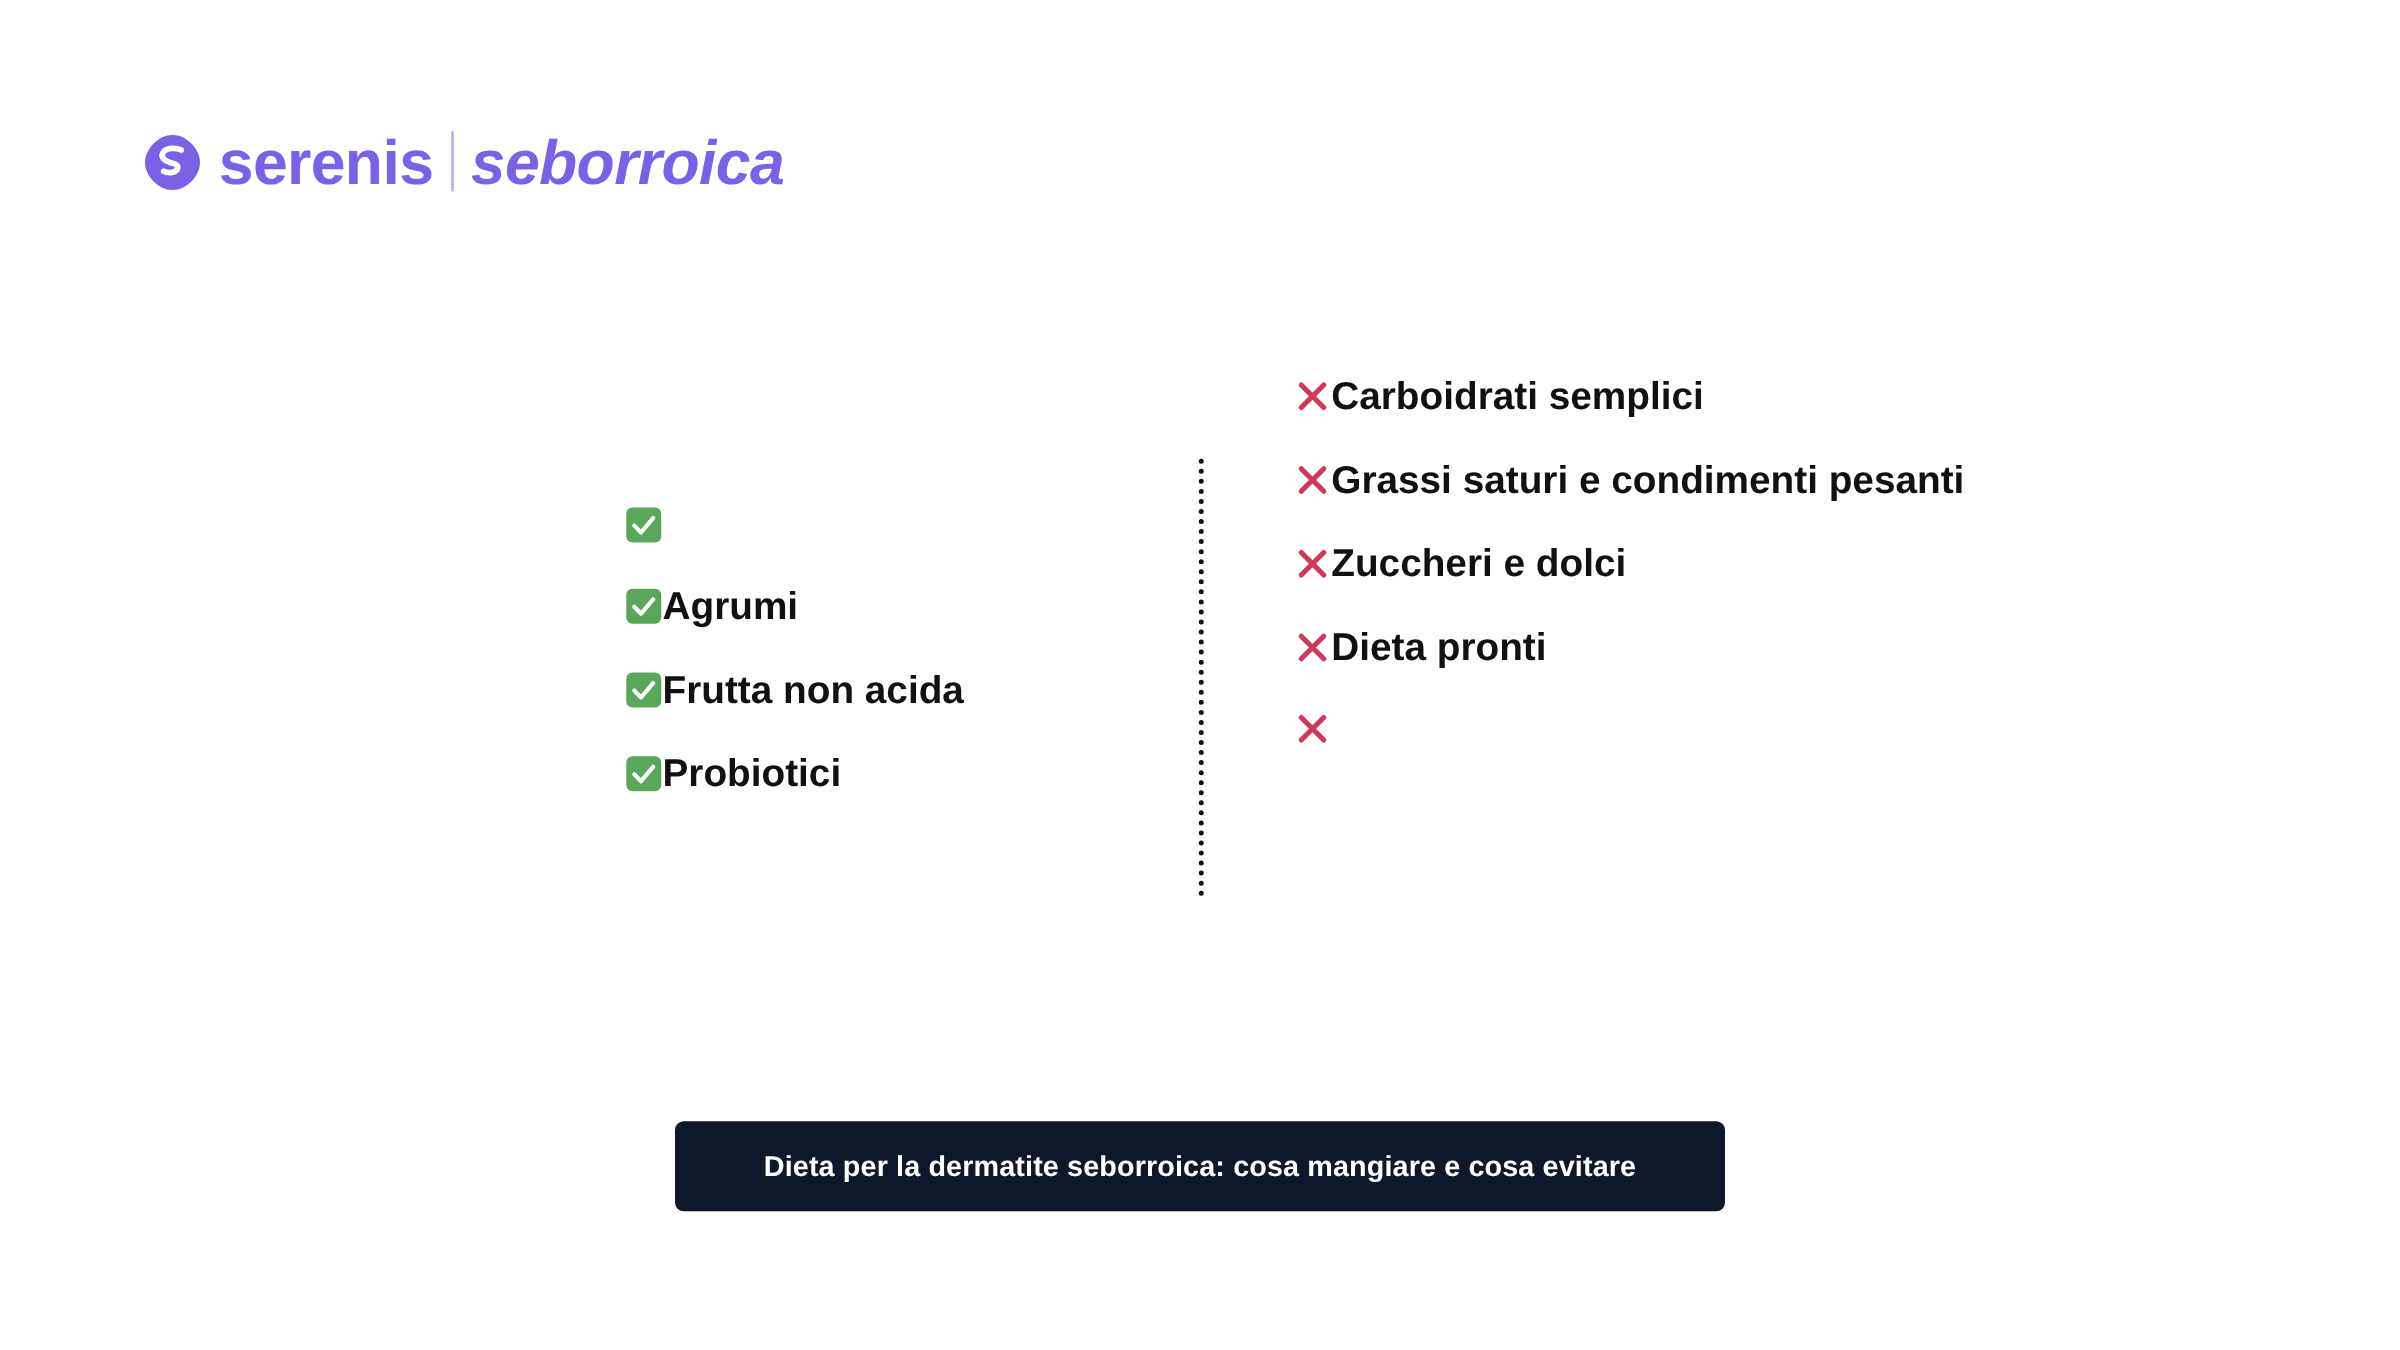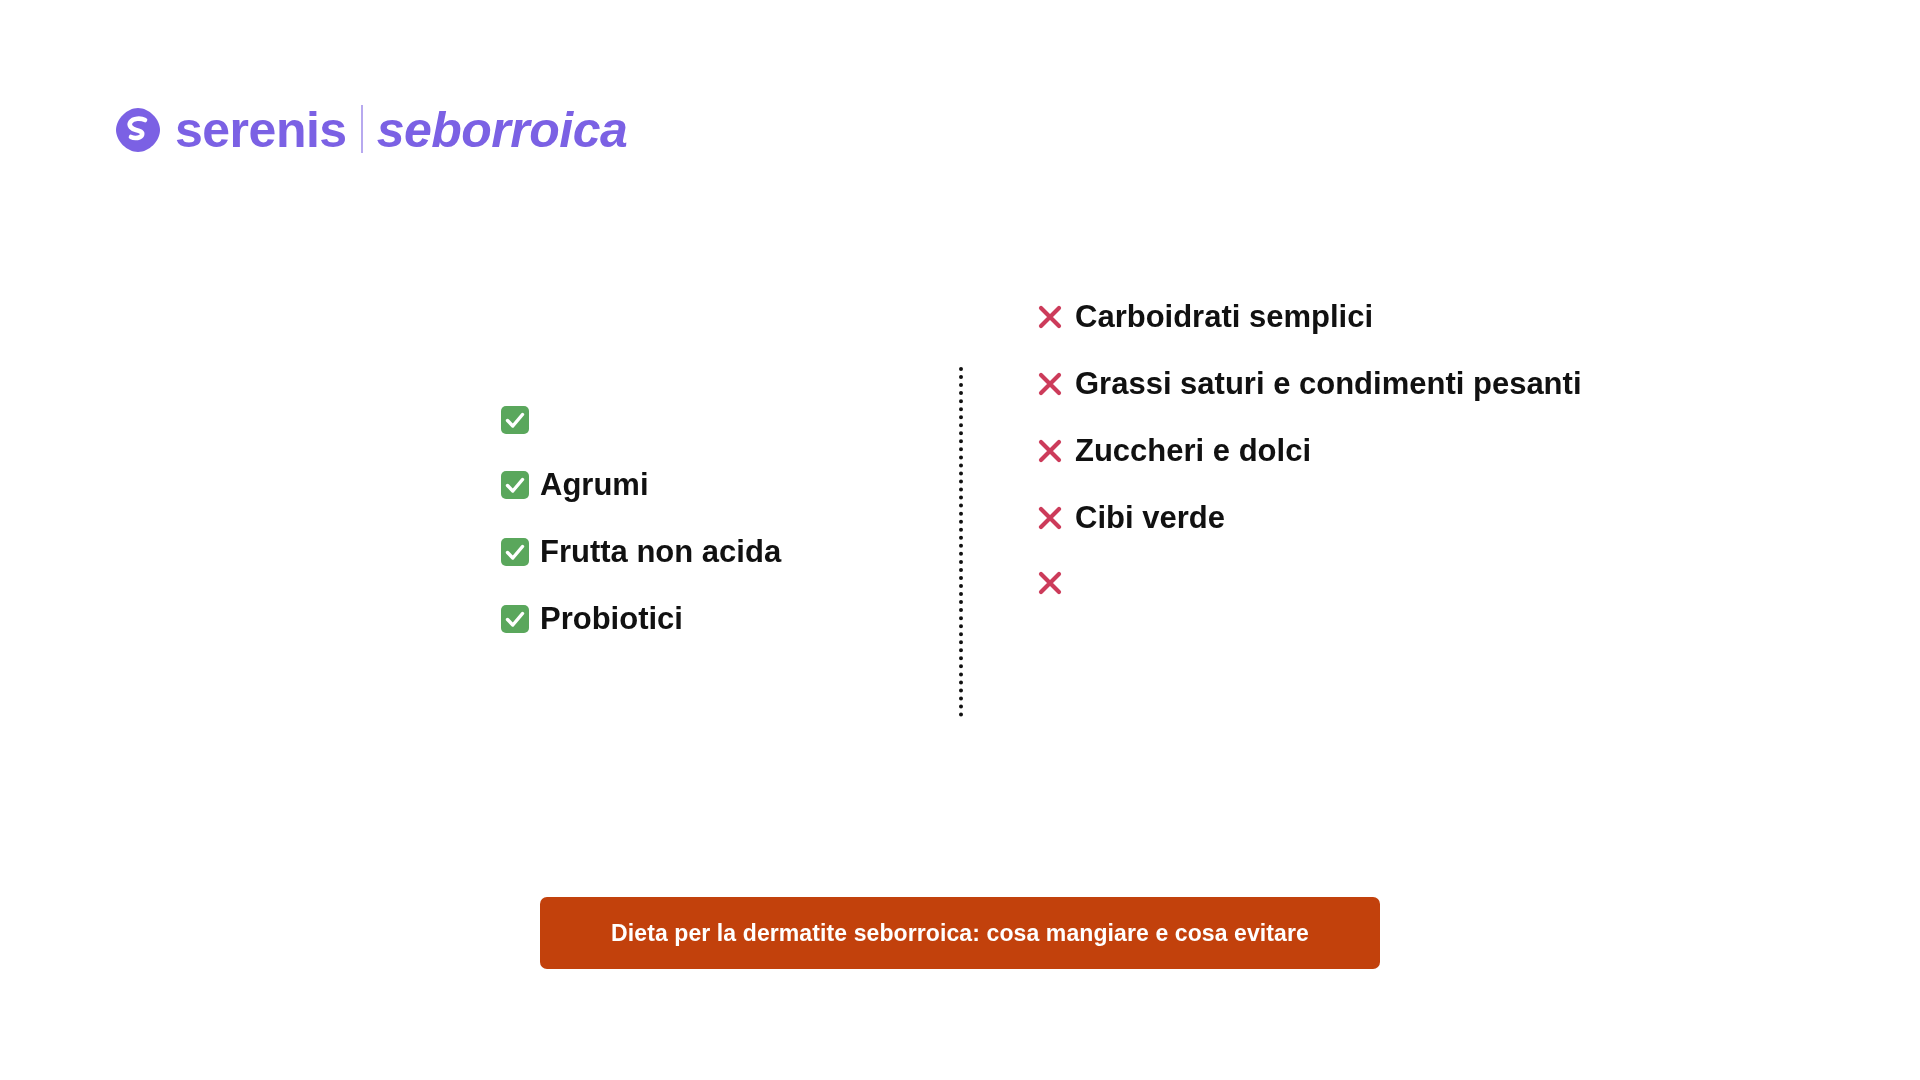--- a/index.html
+++ b/index.html
@@ -84,21 +84,20 @@
     left: 959px;
     top: 67px;
     width: 0;
     height: 350px;
     border-left: 4px dotted #111111;
   }
 
   .item {
     display: flex;
     align-items: center;
-    gap: 10px;
     margin-bottom: 33px;
     white-space: nowrap;
   }
   .item:last-child { margin-bottom: 0; }
 
   .item-label {
     font-size: 31px;
     font-weight: 700;
     color: #111111;
     line-height: 1.1;
@@ -119,21 +118,21 @@
     display: block;
   }
 
   
   .caption {
     position: absolute;
     left: 540px;
     top: 897px;
     width: 840px;
     height: 72px;
-    background: #c2410c;
+    background: #0f172a;
     border-radius: 7px;
     display: flex;
     align-items: center;
     justify-content: center;
     box-sizing: border-box;
     padding: 0 20px;
   }
   .caption-text {
     color: #ffffff;
     font-size: 23px;
@@ -235,21 +234,21 @@
       </span>
       <span class="item-label">Zuccheri e dolci</span>
     </div>
 
     <div class="item">
       <span class="icon-cross">
         <svg viewBox="0 0 30 30" width="30" height="30" xmlns="http://www.w3.org/2000/svg">
           <path d="M6 6 L24 24 M24 6 L6 24" fill="none" stroke="#cc3b5a" stroke-width="4.2" stroke-linecap="round"></path>
         </svg>
       </span>
-      <span class="item-label">Cibi verde</span>
+      <span class="item-label">Dieta pronti</span>
     </div>
 
     <div class="item">
       <span class="icon-cross">
         <svg viewBox="0 0 30 30" width="30" height="30" xmlns="http://www.w3.org/2000/svg">
           <path d="M6 6 L24 24 M24 6 L6 24" fill="none" stroke="#cc3b5a" stroke-width="4.2" stroke-linecap="round"></path>
         </svg>
       </span>
     </div>
 

